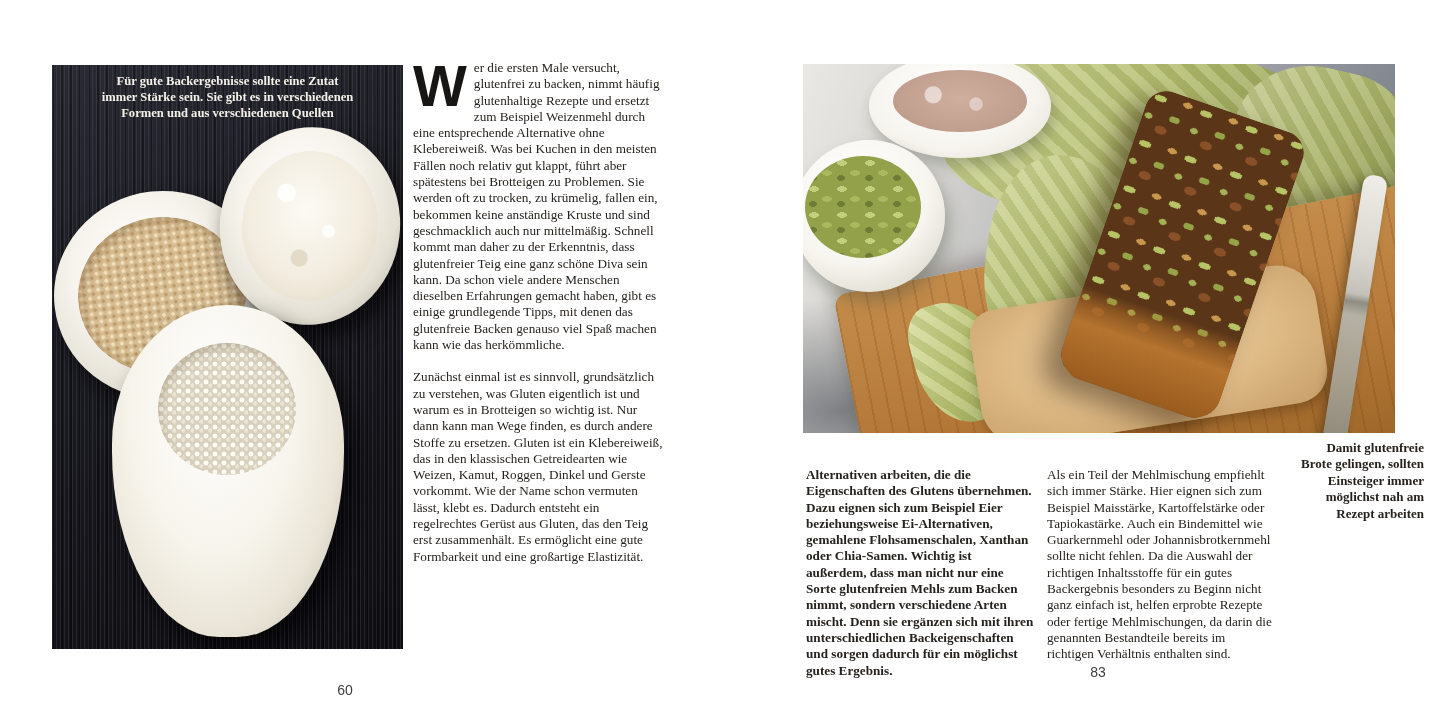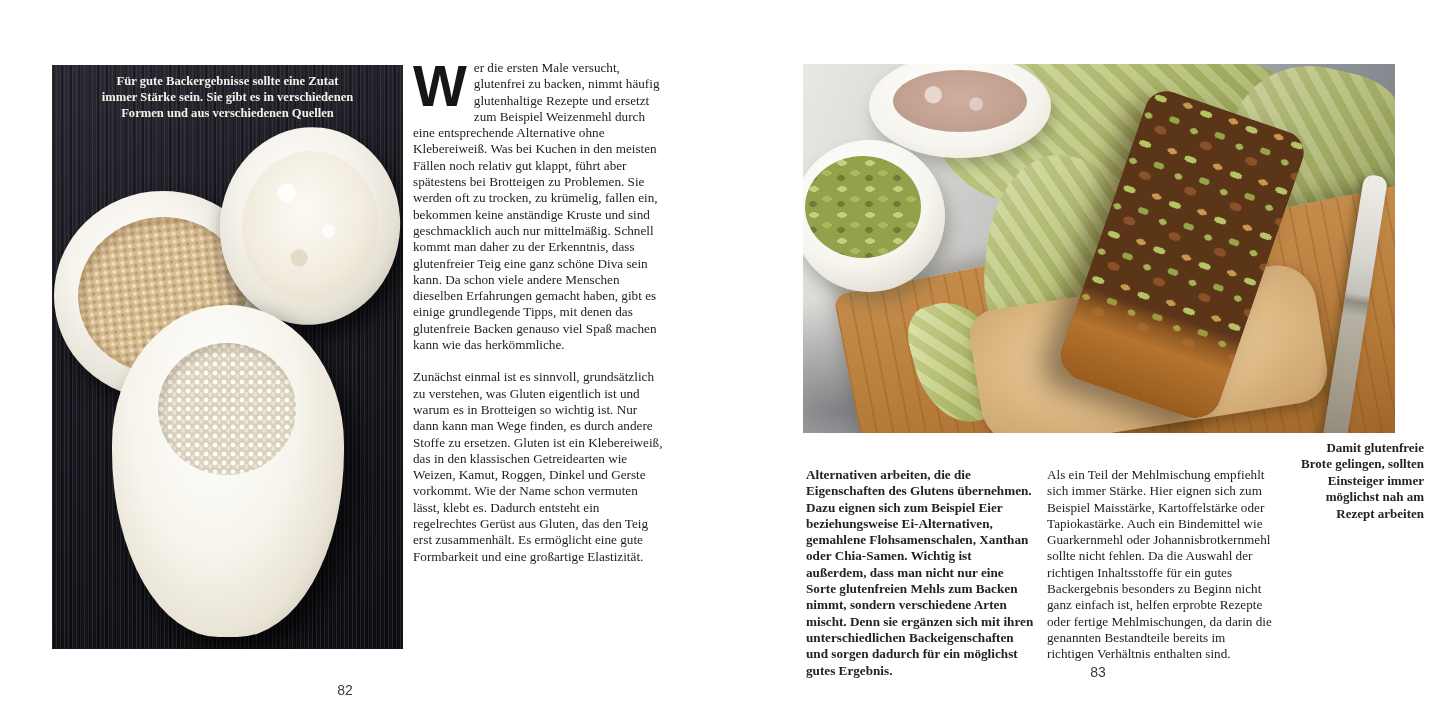--- a/index.html
+++ b/index.html
@@ -144,21 +144,21 @@
       <div class="pearls-content"></div>
     </div>
     <div class="photo-left-caption">Für gute Backergebnisse sollte eine Zutat immer Stärke sein. Sie gibt es in verschiedenen Formen und aus verschiedenen Quellen</div>
   </div>
 
   <div class="left-col bodytext">
     <p><span class="dropcap">W</span><span>er die ersten Male versucht, glutenfrei zu backen, nimmt häufig glutenhaltige Rezepte und ersetzt zum Beispiel Weizenmehl durch eine entsprechende Alternative ohne Klebereiweiß. Was bei Kuchen in den meisten Fällen noch relativ gut klappt, führt aber spätestens bei Brotteigen zu Problemen. Sie werden oft zu trocken, zu krümelig, fallen ein, bekommen keine anständige Kruste und sind geschmacklich auch nur mittelmäßig. Schnell kommt man daher zu der Erkenntnis, dass glutenfreier Teig eine ganz schöne Diva sein kann. Da schon viele andere Menschen dieselben Erfahrungen gemacht haben, gibt es einige grundlegende Tipps, mit denen das glutenfreie Backen genauso viel Spaß machen kann wie das herkömmliche.</span></p>
     <p>Zunächst einmal ist es sinnvoll, grundsätzlich zu verstehen, was Gluten eigentlich ist und warum es in Brotteigen so wichtig ist. Nur dann kann man Wege finden, es durch andere Stoffe zu ersetzen. Gluten ist ein Klebereiweiß, das in den klassischen Getreidearten wie Weizen, Kamut, Roggen, Dinkel und Gerste vorkommt. Wie der Name schon vermuten lässt, klebt es. Dadurch entsteht ein regelrechtes Gerüst aus Gluten, das den Teig erst zusammenhält. Es ermöglicht eine gute Formbarkeit und eine großartige Elastizität.</p>
   </div>
 
-  <div class="pagenum" style="left:315px; top:682px;">82</div>
+  <div class="pagenum" style="left:315px; top:682px;">60</div>
 
   <div class="photo-right">
     <div class="napkin napkin-top"></div>
     <div class="napkin napkin-right"></div>
     <div class="board"></div>
     <div class="napkin napkin-drape"></div>
     <div class="napkin napkin-corner"></div>
     <div class="parchment"></div>
     <div class="bread">
       <div class="bread-front"></div>

